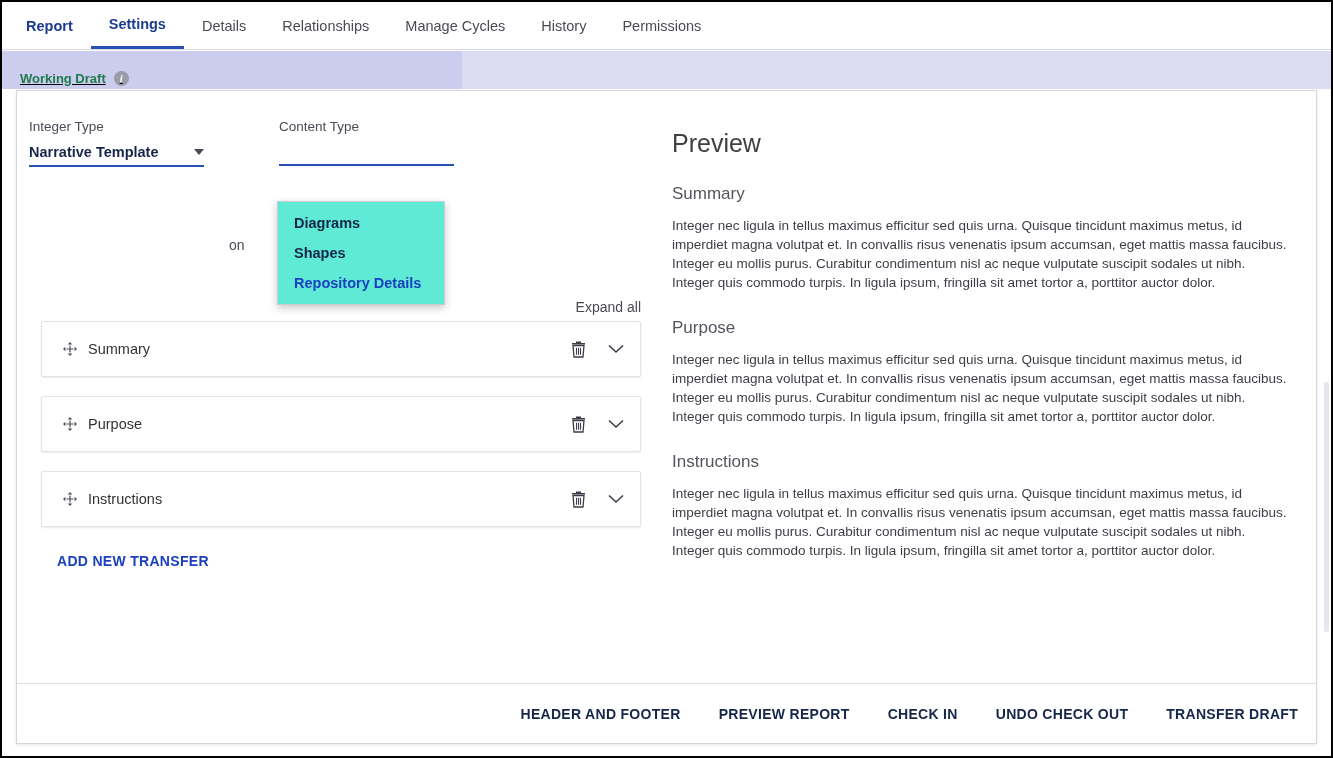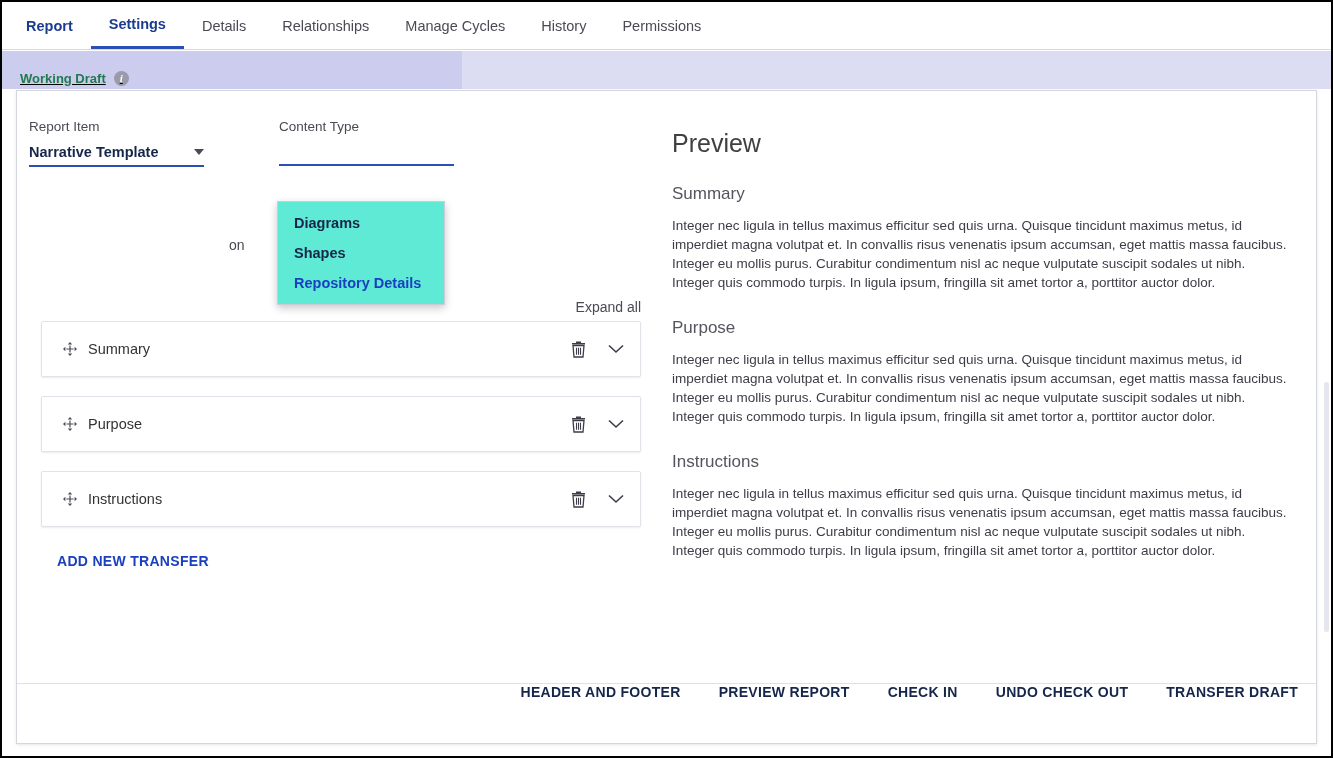--- a/index.html
+++ b/index.html
@@ -164,21 +164,21 @@
   .pv-h { font-size: 17px; color: #55555f; margin: 0 0 12px 0; font-weight: normal; }
   .pv-p {
     font-size: 13.5px; color: #3d3d47; line-height: 19px;
     margin: 0 0 26px 0; max-width: 618px;
   }
 
   
   .footer {
     position: absolute; left: 0; right: 0; bottom: 0; height: 60px;
     border-top: 1px solid #e0e0e8;
-    display: flex; align-items: flex-start; justify-content: flex-end;
+    display: flex; align-items: center; justify-content: flex-end;
     padding-right: 18px; gap: 38px;
   }
   .footer-action {
     font-size: 14px; font-weight: bold; color: #16264a;
     letter-spacing: .3px; cursor: pointer; white-space: nowrap;
   }
 
   
   .scroll-sliver {
     position: absolute; right: 2px; top: 380px; width: 5px; height: 250px;
@@ -220,21 +220,21 @@
       <span class="status-text">Working Draft</span>
       <span class="info-icon">i</span>
     </div>
   </div>
 
   <div class="card">
 
     <div class="left-col">
 
       <div class="report-type">
-        <div class="field-label">Report Item</div>
+        <div class="field-label">Integer Type</div>
         <div class="rt-select">
           <span class="rt-value">Narrative Template</span>
           <span class="caret"></span>
         </div>
       </div>
 
       <div class="on-word">on</div>
 
       <div class="content-type">
         <div class="field-label">Content Type</div>

